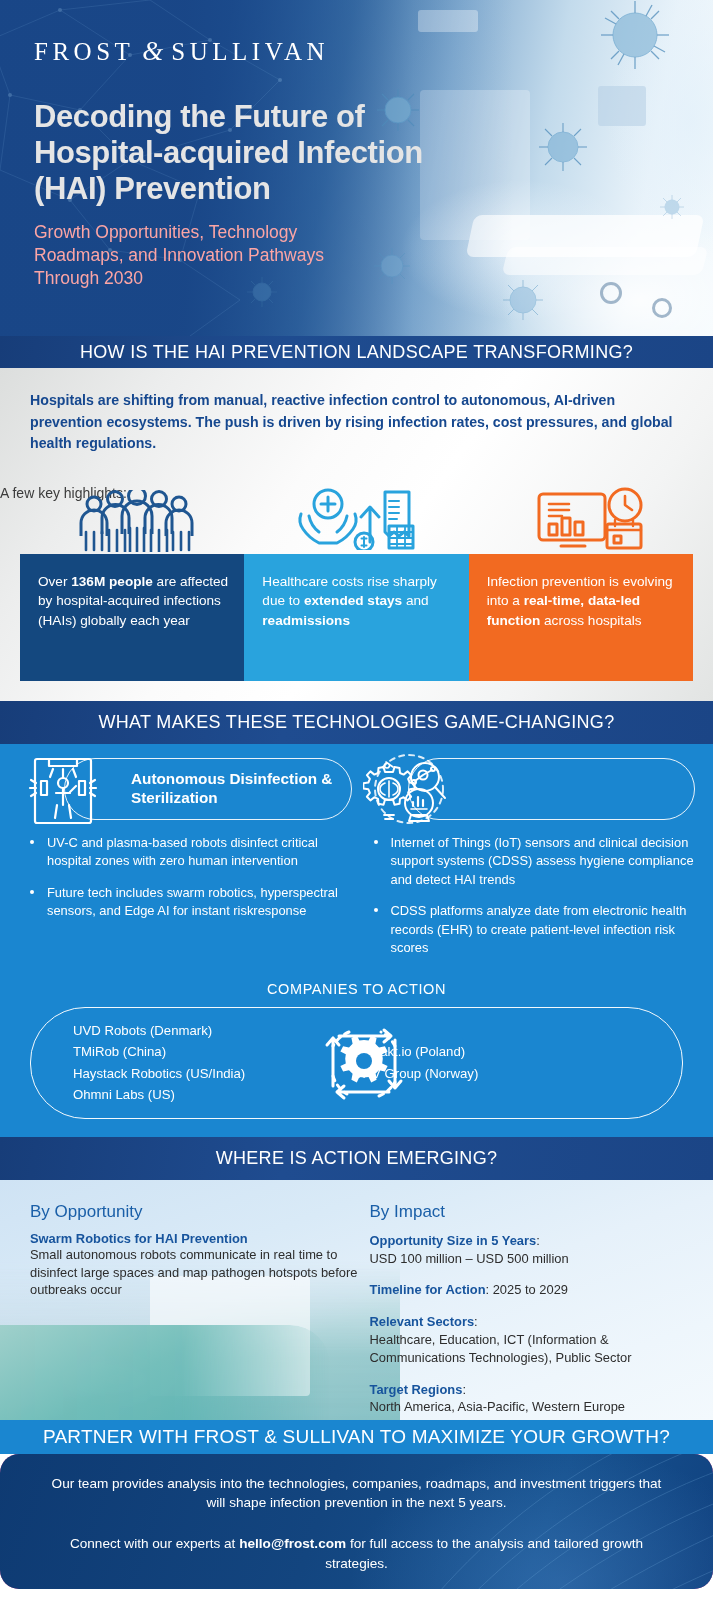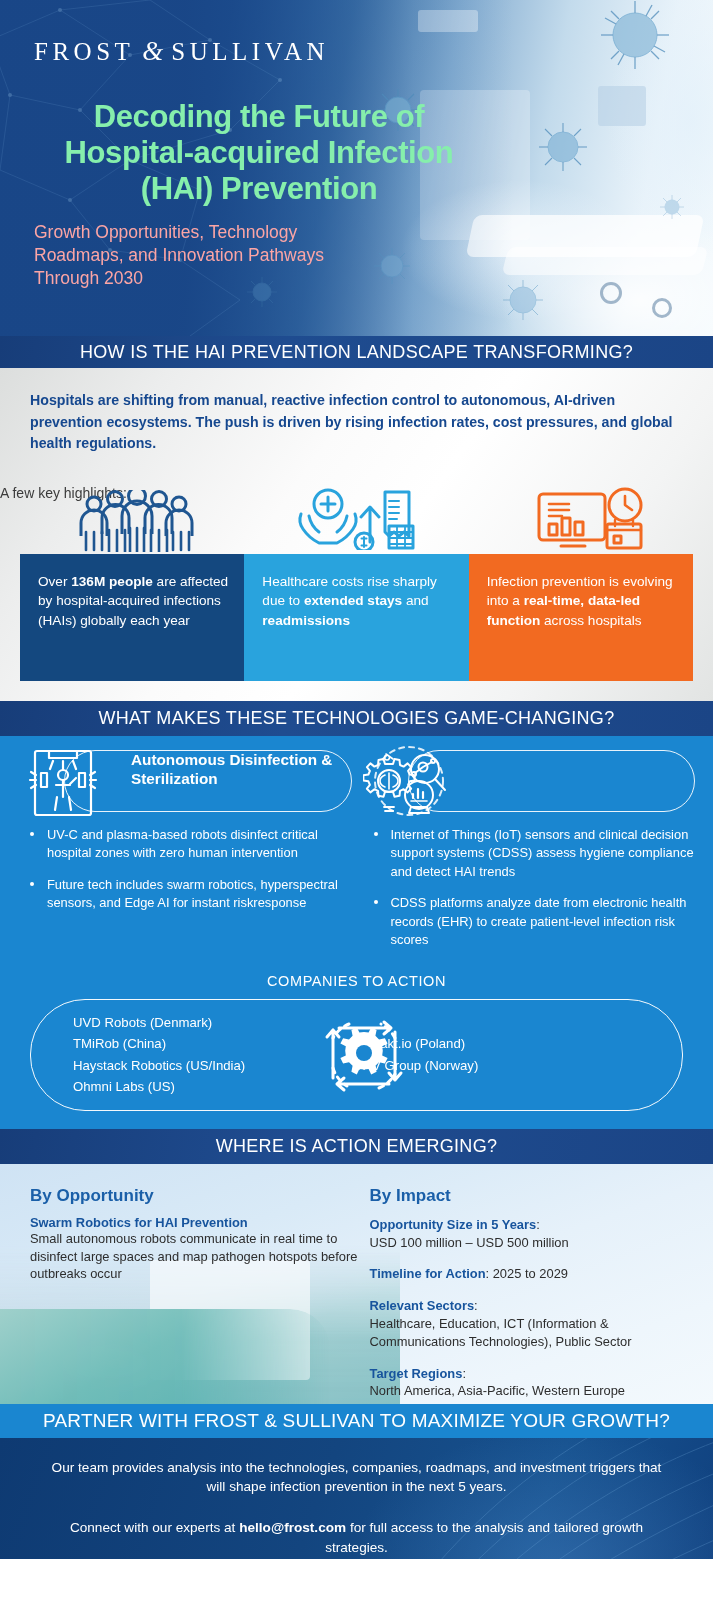--- a/index.html
+++ b/index.html
@@ -38,30 +38,30 @@
   .wheel{position:absolute;border:3px solid rgba(90,125,160,.55);border-radius:50%;}
   .w1{left:600px;top:282px;width:22px;height:22px;}
   .w2{left:652px;top:298px;width:20px;height:20px;}
   
   .mesh{position:absolute;inset:0;opacity:.35;}
 
   .hero-content{position:absolute;left:34px;top:36px;width:450px;}
   .logo{display:flex;align-items:center;gap:6px;color:#ffffff;}
   .logo .word{font-family:"Liberation Serif", serif;font-size:25px;letter-spacing:4.5px;font-weight:400;}
   .logo .amp{font-family:"Liberation Serif", serif;font-size:27px;font-style:italic;font-weight:400;padding:0 2px;}
-  .hero-title{margin-top:32px;color:#86efac;font-size:31px;line-height:1.16;font-weight:700;letter-spacing:-.4px;text-align:center;}
+  .hero-title{margin-top:32px;color:#e5e5e5;font-size:31px;line-height:1.16;font-weight:700;letter-spacing:-.4px;}
   .hero-sub{margin-top:14px;color:#fca5a5;font-size:17.5px;line-height:1.33;font-weight:400;}
 
   
   .band-dark{
     background:#1c4586;width:713px;height:32px;display:flex;align-items:center;justify-content:center;
     color:#ffffff;font-size:18px;letter-spacing:.3px;font-weight:400;
     background-image:linear-gradient(100deg,#173d79 0%,#1f4c90 40%,#1b4586 100%);
   }
-  .band-dark.tall{height:35px;}
+  .band-dark.tall{height:43px;}
   .band-light{
     background:#1a86d0;width:713px;height:34px;display:flex;align-items:center;justify-content:center;
     color:#ffffff;font-size:19px;letter-spacing:.2px;font-weight:400;
   }
 
   
   .sec-highlights{
     position:relative;width:713px;height:333px;overflow:hidden;
     background:linear-gradient(125deg,#dcdedd 0%, #eceded 18%, #fbfbfb 40%, #ffffff 55%, #f3f4f4 78%, #e2e4e3 100%);
   }
@@ -82,21 +82,21 @@
   .hcard.blue{background:#29a3dd;}
   .hcard.orange{background:#f26a21;}
 
   
   .sec-tech{width:713px;background:#1a86d0;padding:14px 0 0 0;position:relative;}
   .tech-cols{display:flex;padding:0 18px;gap:10px;}
   .tcol{flex:1;position:relative;}
   .tpill{
     position:relative;height:62px;margin-left:46px;
     border:1.6px solid rgba(255,255,255,.9);border-radius:31px;
-    display:flex;padding-left:66px;
+    display:flex;align-items:center;padding-left:66px;
     color:#ffffff;font-size:15.3px;font-weight:700;line-height:1.22;
   }
   .tpill-icon{position:absolute;left:-46px;top:-8px;width:104px;height:78px;}
   .tlist{margin:14px 0 0 6px;padding:0;list-style:none;}
   .tlist li{
     position:relative;padding-left:23px;color:#ffffff;font-size:12.9px;line-height:1.43;margin-bottom:13px;
   }
   .tlist li::before{
     content:"";position:absolute;left:6px;top:6px;width:4px;height:4px;border-radius:50%;background:#ffffff;
   }
@@ -130,29 +130,30 @@
   .growth-photo2{
     position:absolute;left:0;bottom:0;width:330px;height:95px;
     background:linear-gradient(150deg,#9fd0cb 0%, #6fbcb8 45%, #53aeb0 100%);
     -webkit-mask-image:linear-gradient(to right, rgba(0,0,0,1) 0%, rgba(0,0,0,.95) 55%, rgba(0,0,0,0) 100%);
     mask-image:linear-gradient(to right, rgba(0,0,0,1) 0%, rgba(0,0,0,.95) 55%, rgba(0,0,0,0) 100%);
     border-top-right-radius:40px;
   }
   .growth-equip{position:absolute;left:150px;bottom:24px;width:160px;height:120px;background:rgba(255,255,255,.6);border-radius:4px;}
   .growth-cols{position:relative;display:flex;padding:22px 14px 0 30px;gap:10px;}
   .gcol{flex:1;}
-  .gcol h3{color:#1a5fa8;font-size:17px;font-weight:700;margin-bottom:9px;}
+  .gcol h3{color:#1a5fa8;font-size:17px;font-weight:400;margin-bottom:9px;}
   .gsub{color:#17549d;font-size:12.9px;font-weight:700;}
   .gbody{color:#2d2d2d;font-size:12.9px;line-height:1.38;}
   .gitem{margin-bottom:13px;}
 
   
   .sec-footer{
-    position:relative;width:713px;height:121px;overflow:hidden;
+    position:relative;width:713px;height:135px;overflow:hidden;
     background:#ec4899;
+    border-radius:19px;
   }
   .sec-footer::before{
     content:"";position:absolute;inset:0;
     background:
       radial-gradient(ellipse 300px 200px at 560px 130px, rgba(70,130,195,.45), rgba(0,0,0,0) 70%),
       linear-gradient(110deg,#0e3a72 0%, #13457f 45%, #17528f 75%, #10417f 100%);
   }
   .swoosh{position:absolute;right:-40px;bottom:-60px;width:420px;height:260px;opacity:.5;}
   .footer-inner{position:relative;padding:20px 46px 0 46px;text-align:center;color:#ffffff;}
   .footer-inner p{font-size:13.6px;line-height:1.42;}

